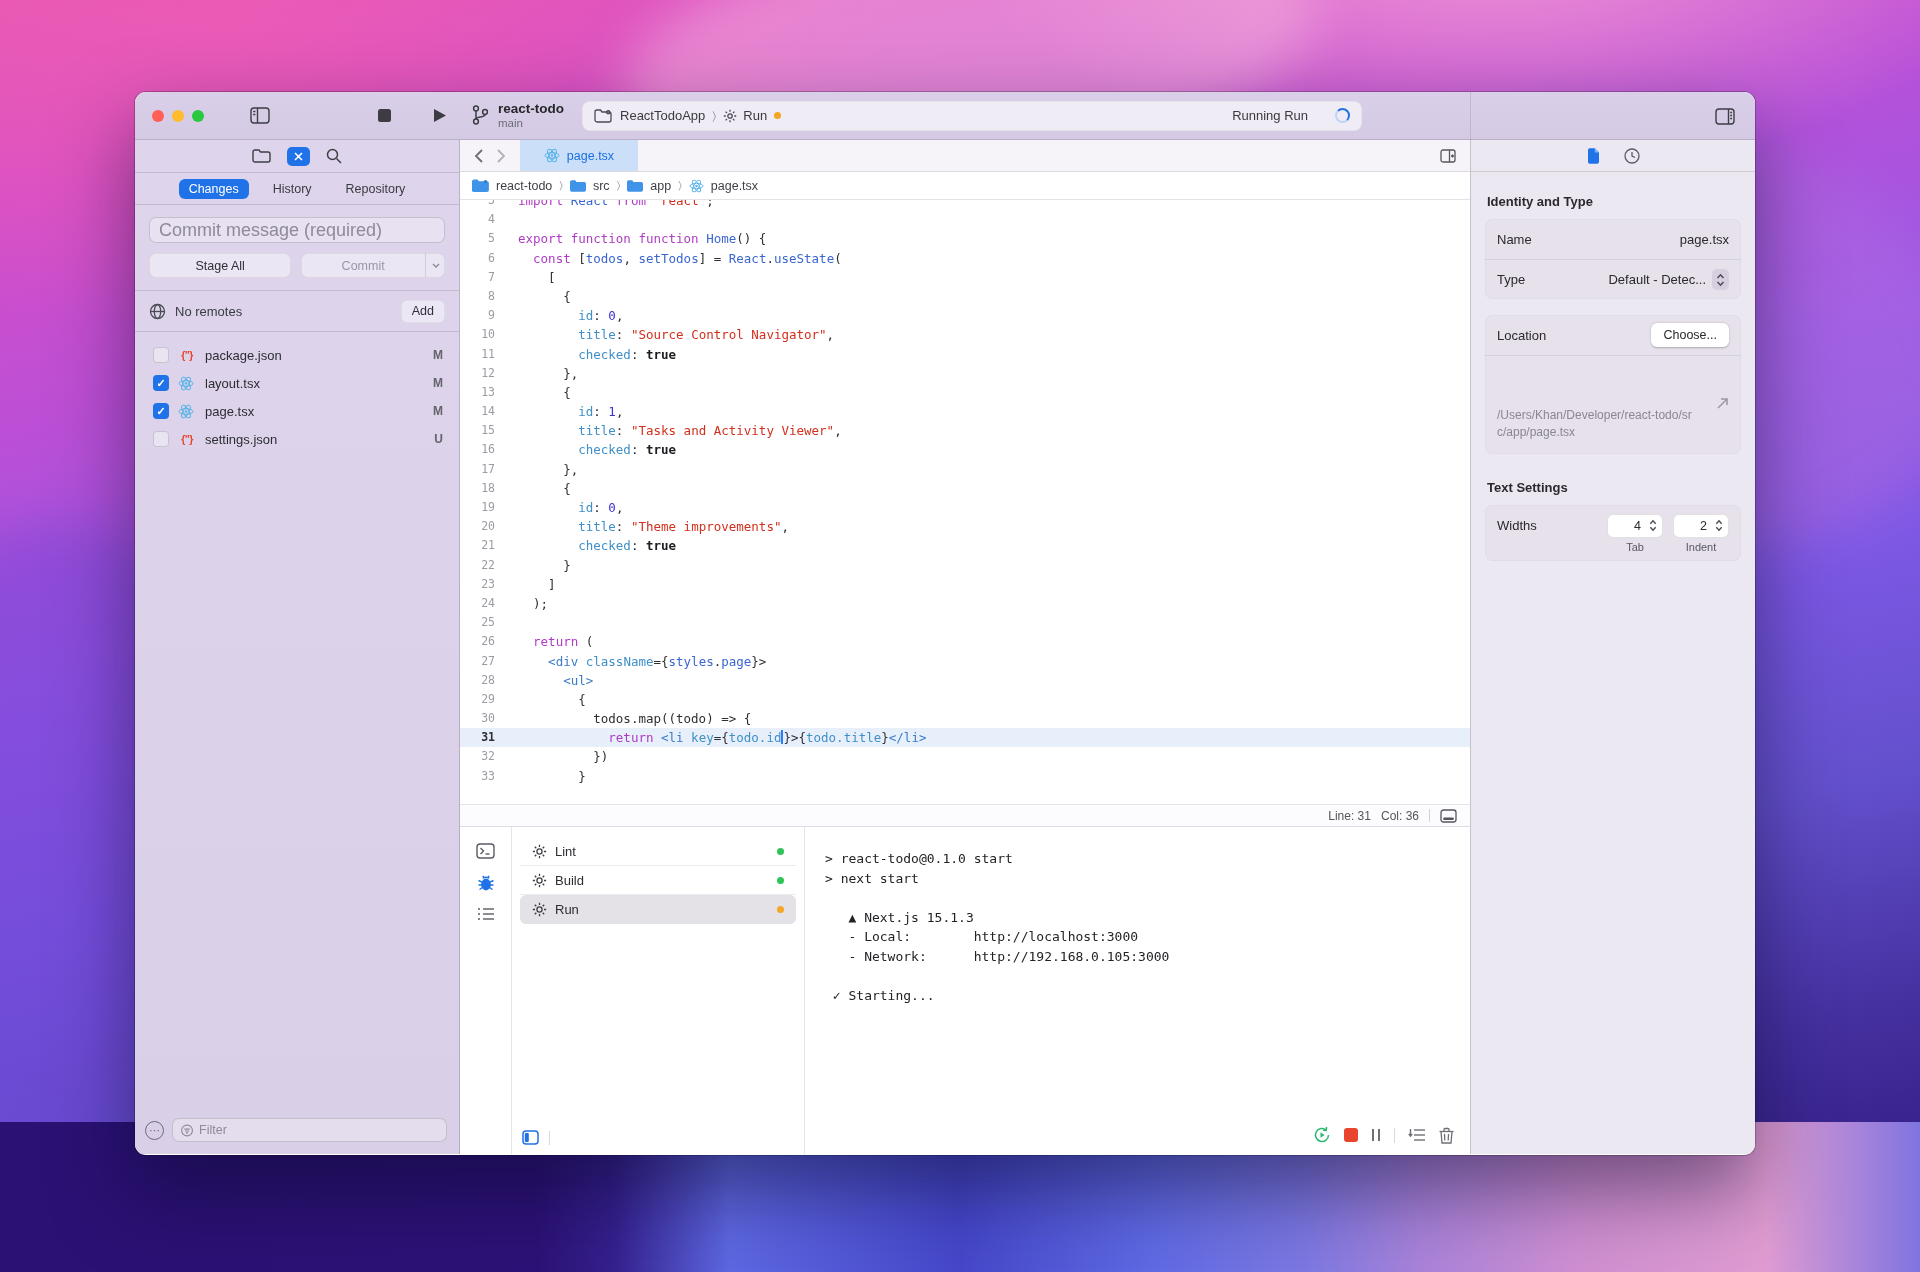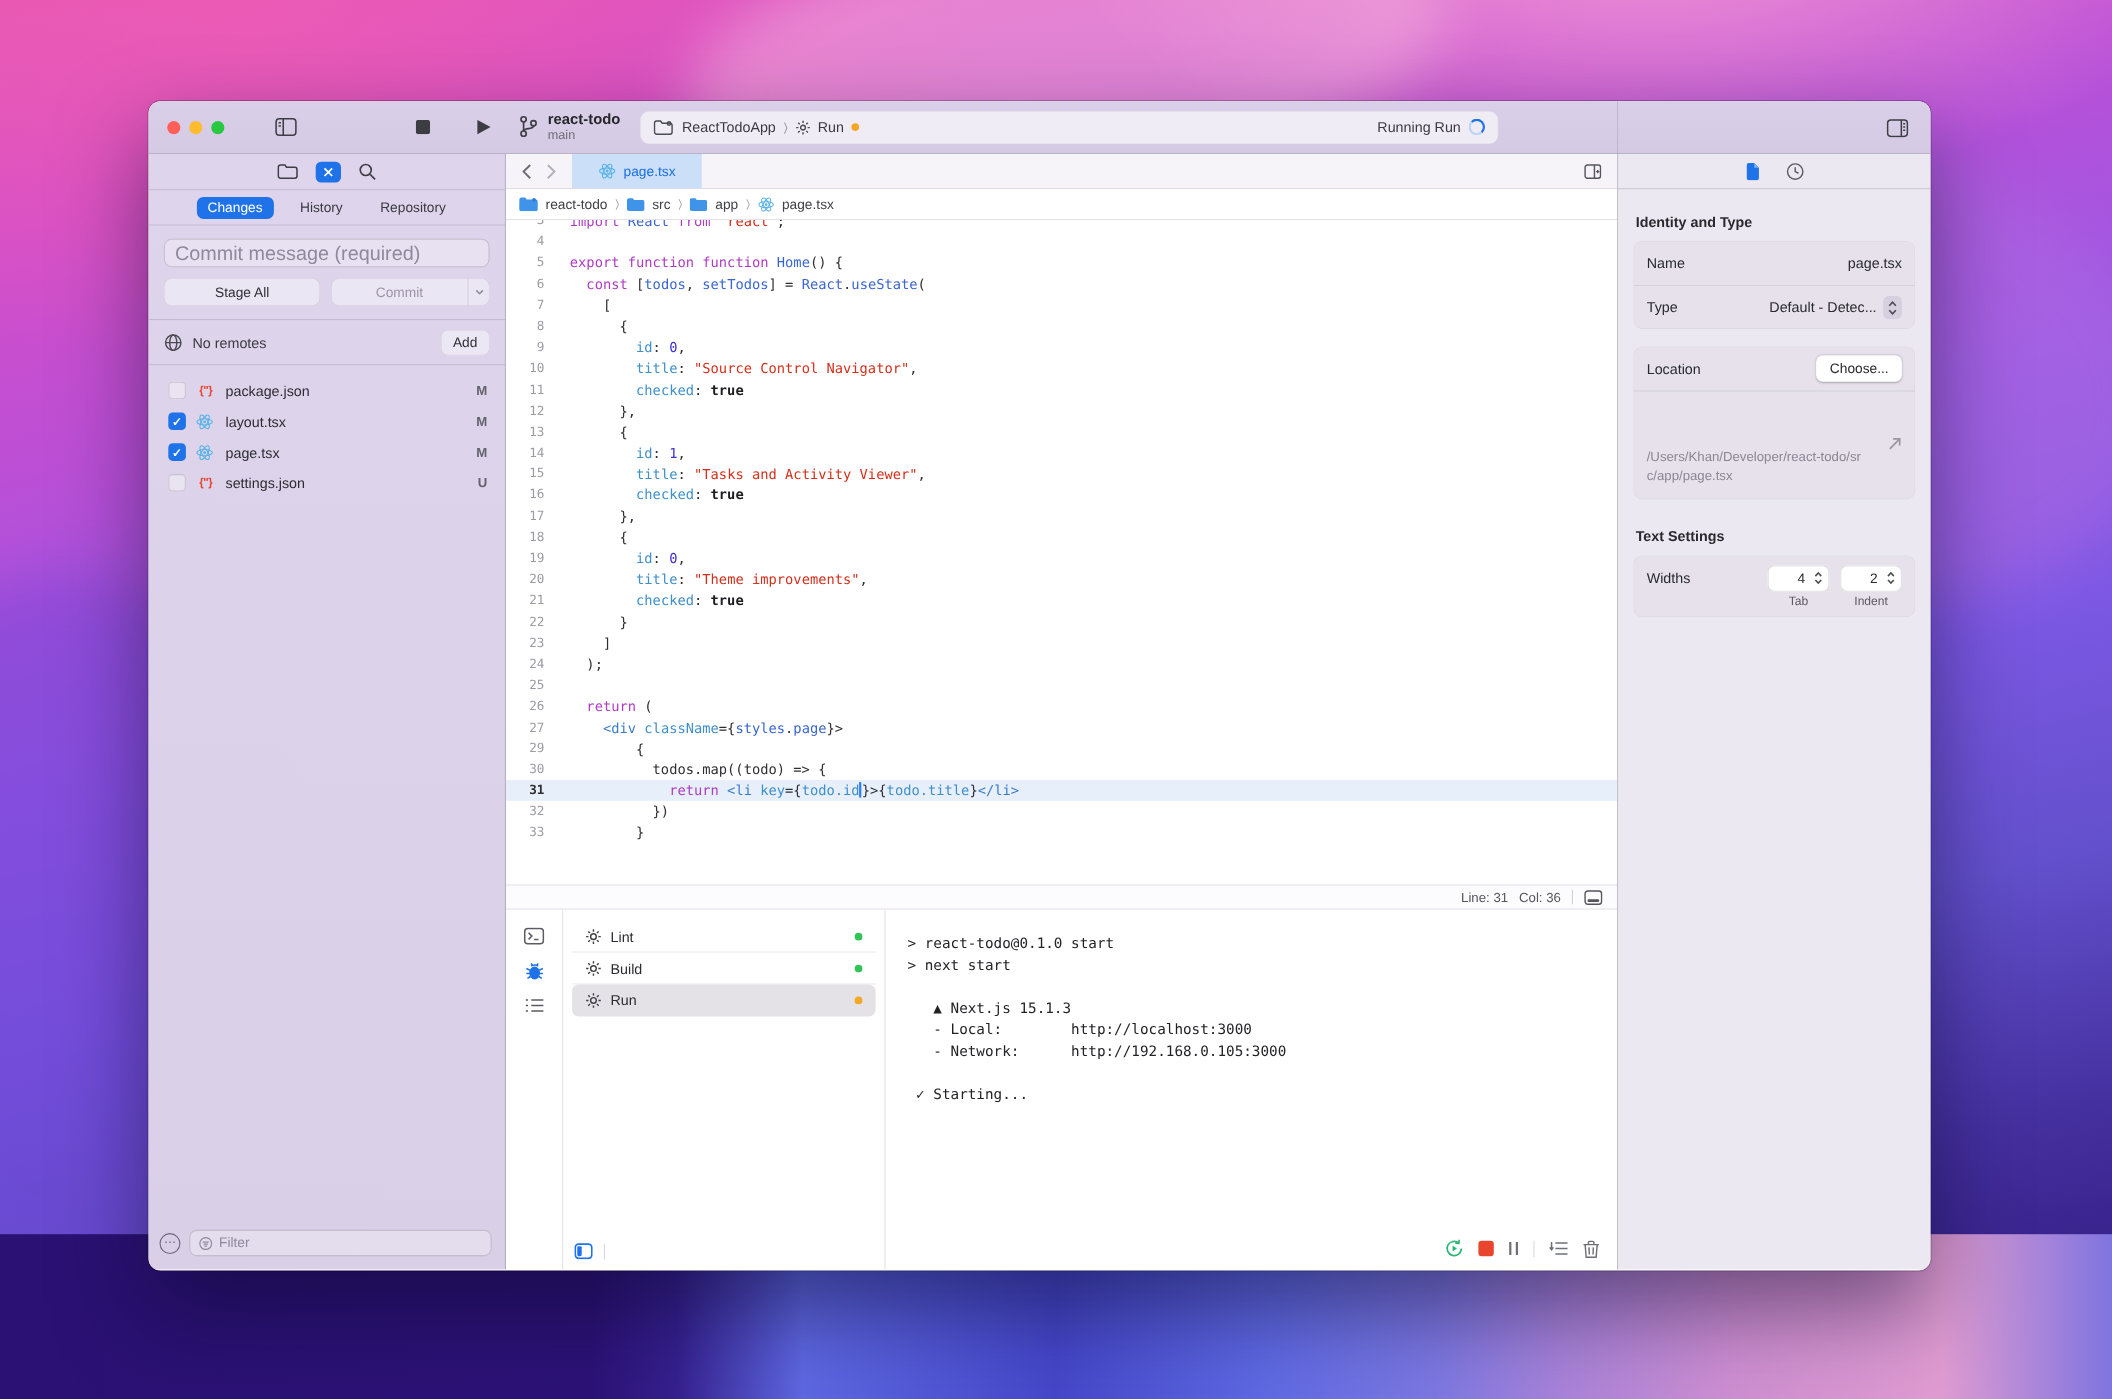--- a/index.html
+++ b/index.html
@@ -39,21 +39,21 @@
   .tb-play { margin-left:34px; }
   .scheme { display:flex; align-items:center; gap:8px; margin-left:20px; color:#3d3d44; }
   .scheme .tt { line-height:1.15; }
   .scheme .t1 { font-weight:700; font-size:13.5px; color:#26262b; }
   .scheme .t2 { font-size:11.5px; color:#6d6d76; }
   .activity { margin-left:18px; width:780px; height:30px; border-radius:8px; background:rgba(250,248,252,.72);
     display:flex; align-items:center; padding:0 12px; color:#3a3a40; box-shadow:inset 0 0 0 .5px rgba(0,0,0,.07); }
   .activity .sep { color:#9a96a2; margin:0 7px; font-size:12px; }
   .dot { width:7px; height:7px; border-radius:50%; display:inline-block; }
   .dot.orange { background:#f5a623; margin-left:7px; }
-  .activity .right { margin-left:auto; display:flex; align-items:center; gap:7px; }
+  .activity .right { margin-left:auto; display:flex; align-items:center; gap:27px; }
   .spinner { width:15px; height:15px; border-radius:50%; border:2.5px solid #bcd4f6; border-top-color:#1f72e8; border-right-color:#1f72e8; }
   .tb-right-toggle { position:absolute; right:19px; top:13px; }
   .tb-vline { position:absolute; left:1335px; top:0; width:1px; height:48px; background:rgba(0,0,0,.10); }
 
   
   .content { display:flex; height:1014px; }
   .sidebar { width:325px; background:linear-gradient(180deg,#ded5ec,#d9cfe7); border-right:1px solid rgba(0,0,0,.16);
     display:flex; flex-direction:column; }
   .main { width:1010px; background:#fff; display:flex; flex-direction:column; }
   .inspector { width:285px; background:#ece8f1; border-left:1px solid rgba(0,0,0,.16); display:flex; flex-direction:column; }
@@ -440,20 +440,21 @@
             <div class="cl"><span class="ln">18</span><span class="ct"><span class="tk-pl">      {</span></span></div>
             <div class="cl"><span class="ln">19</span><span class="ct"><span class="tk-pl">        </span><span class="tk-prop">id</span><span class="tk-pl">: </span><span class="tk-num">0</span><span class="tk-pl">,</span></span></div>
             <div class="cl"><span class="ln">20</span><span class="ct"><span class="tk-pl">        </span><span class="tk-prop">title</span><span class="tk-pl">: </span><span class="tk-str">"Theme improvements"</span><span class="tk-pl">,</span></span></div>
             <div class="cl"><span class="ln">21</span><span class="ct"><span class="tk-pl">        </span><span class="tk-prop">checked</span><span class="tk-pl">: </span><span class="tk-bool">true</span></span></div>
             <div class="cl"><span class="ln">22</span><span class="ct"><span class="tk-pl">      }</span></span></div>
             <div class="cl"><span class="ln">23</span><span class="ct"><span class="tk-pl">    ]</span></span></div>
             <div class="cl"><span class="ln">24</span><span class="ct"><span class="tk-pl">  );</span></span></div>
             <div class="cl"><span class="ln">25</span><span class="ct"></span></div>
             <div class="cl"><span class="ln">26</span><span class="ct"><span class="tk-pl">  </span><span class="tk-kw">return</span><span class="tk-pl"> (</span></span></div>
             <div class="cl"><span class="ln">27</span><span class="ct"><span class="tk-pl">    </span><span class="tk-tag">&lt;div</span><span class="tk-pl"> </span><span class="tk-attr">className</span><span class="tk-pl">={</span><span class="tk-id">styles</span><span class="tk-pl">.</span><span class="tk-id">page</span><span class="tk-pl">}&gt;</span></span></div>
+            <div class="cl"><span class="ln">28</span><span class="ct"><span class="tk-pl">      </span><span class="tk-tag">&lt;ul&gt;</span></span></div>
             <div class="cl"><span class="ln">29</span><span class="ct"><span class="tk-pl">        {</span></span></div>
             <div class="cl"><span class="ln">30</span><span class="ct"><span class="tk-pl">          todos.map((todo) =&gt; {</span></span></div>
             <div class="cl active"><span class="ln">31</span><span class="ct"><span class="tk-pl">            </span><span class="tk-kw">return</span><span class="tk-pl"> </span><span class="tk-tag">&lt;li</span><span class="tk-pl"> </span><span class="tk-attr">key</span><span class="tk-pl">={</span><span class="tk-prop">todo.id</span><span class="caret"></span><span class="tk-pl">}&gt;{</span><span class="tk-prop">todo.title</span><span class="tk-pl">}</span><span class="tk-tag">&lt;/li&gt;</span></span></div>
             <div class="cl"><span class="ln">32</span><span class="ct"><span class="tk-pl">          })</span></span></div>
             <div class="cl"><span class="ln">33</span><span class="ct"><span class="tk-pl">        }</span></span></div>
           </div>
 
         <div class="statusbar">
           <span>Line: 31</span>
           <span>Col: 36</span>

